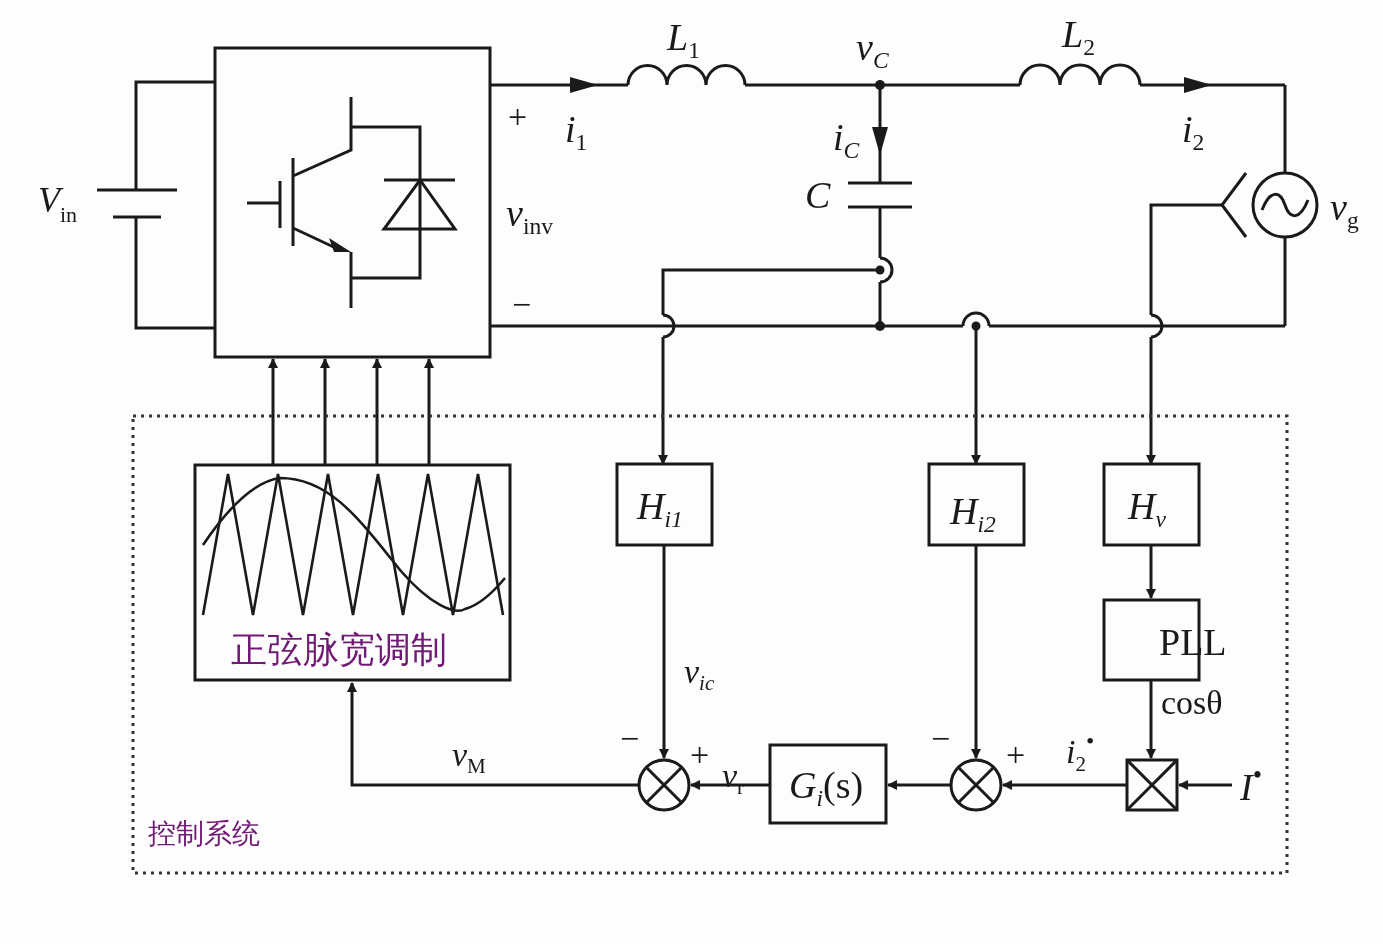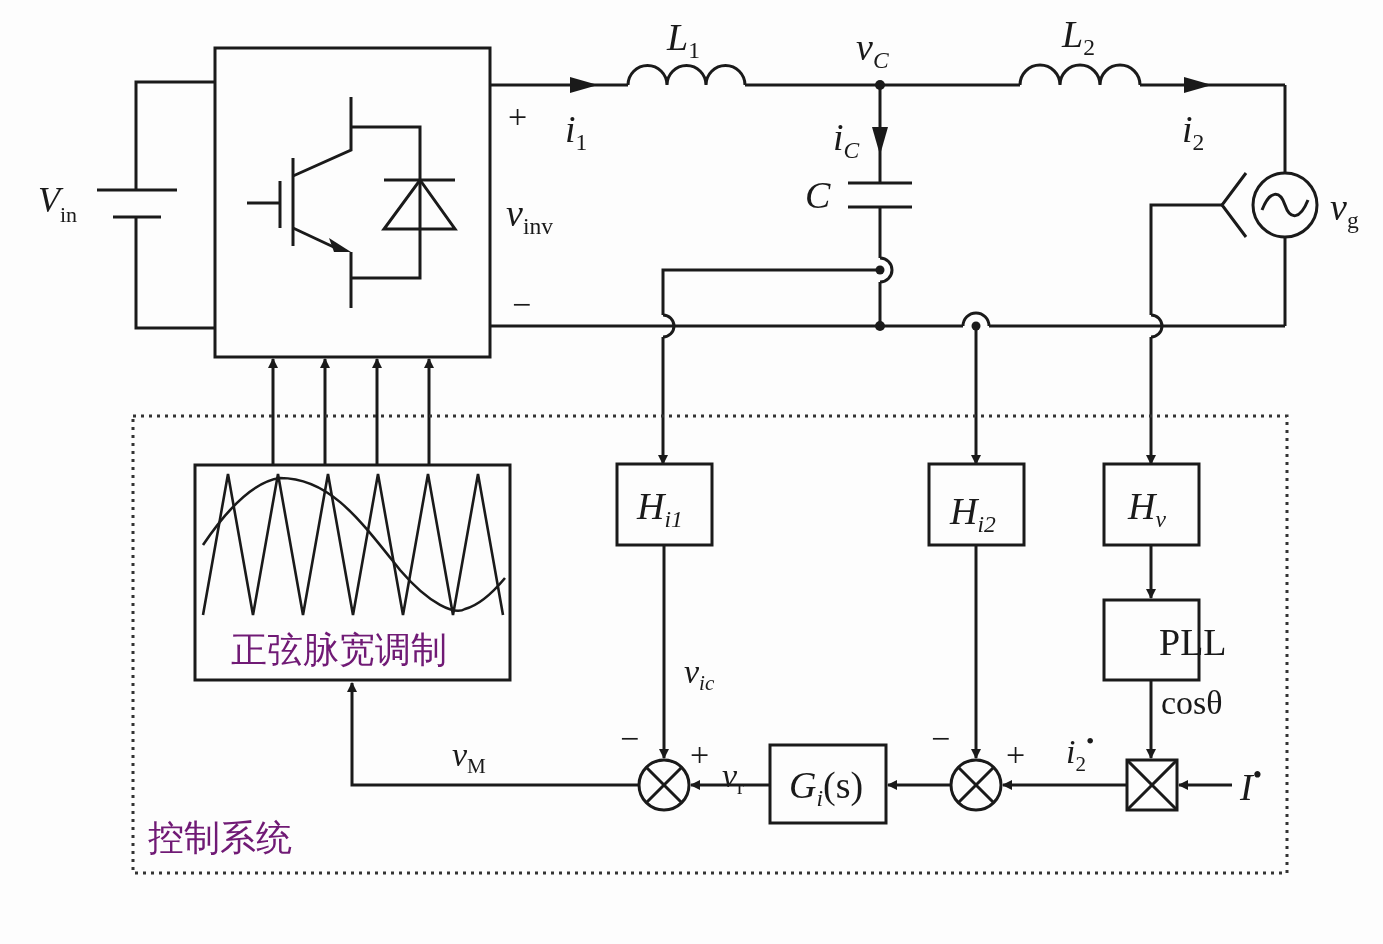--- a/index.html
+++ b/index.html
@@ -203,13 +203,13 @@
 <div class="t s34" style="left:1161px;top:686px;">cosθ</div>
 <div class="t s34" style="left:1066px;top:730px;"><i>i</i><sub>2</sub><sup>•</sup></div>
 <div class="t s38" style="left:1240px;top:762px;"><i>I</i><sup>•</sup></div>
 
 <div class="t s34" style="left:620px;top:722px;">−</div>
 <div class="t s34" style="left:690px;top:738px;">+</div>
 <div class="t s34" style="left:931px;top:722px;">−</div>
 <div class="t s34" style="left:1006px;top:738px;">+</div>
 
 <div class="c" style="left:231px;top:632px;font-size:36px;">正弦脉宽调制</div>
-<div class="c" style="left:148px;top:820px;font-size:36px;">控制系统</div>
+<div class="c" style="left:148px;top:820px;font-size:28px;">控制系统</div>
 
 </body></html>

